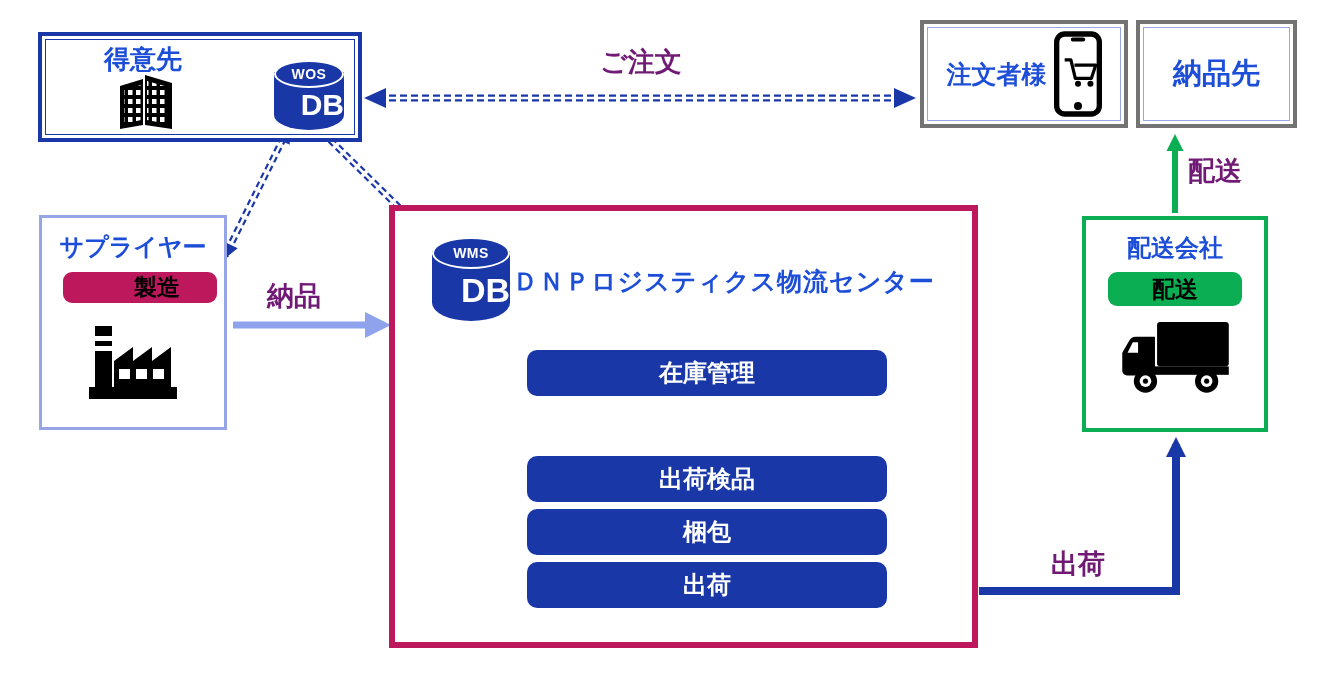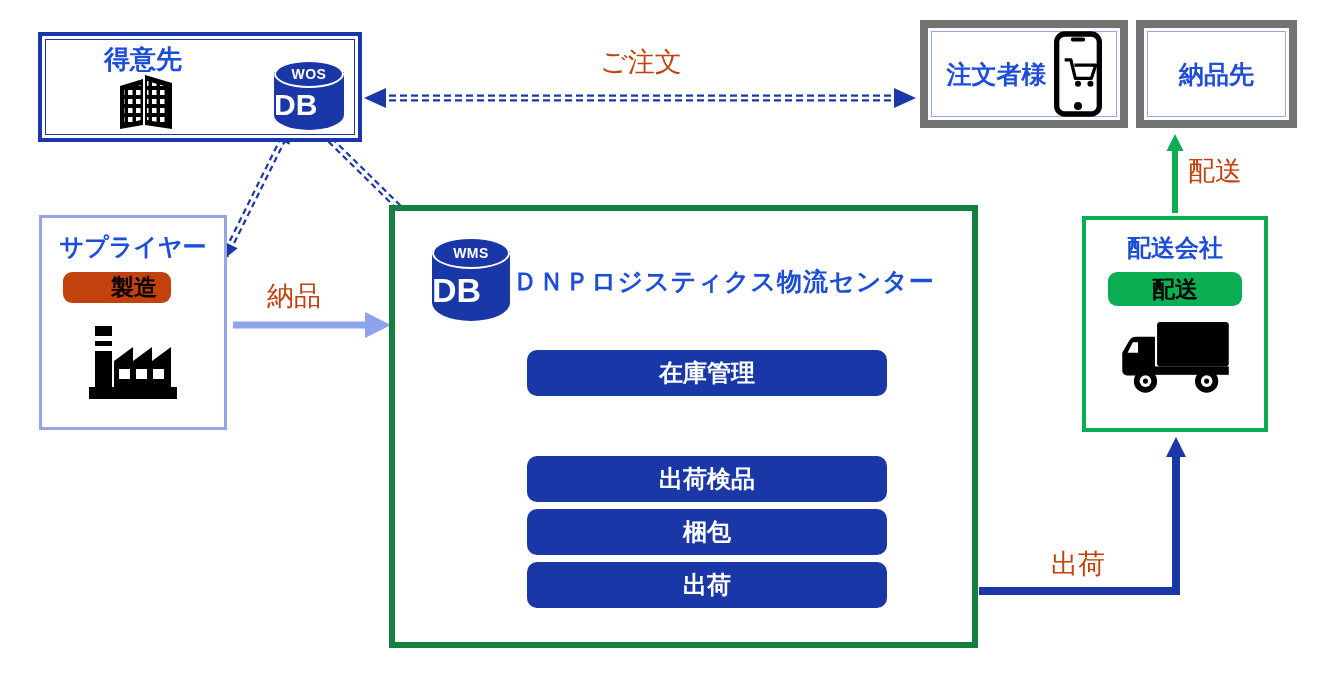--- a/index.html
+++ b/index.html
@@ -4,39 +4,39 @@
 <style>
   html,body{margin:0;padding:0;background:#fff;}
   #canvas{
     position:relative;width:1342px;height:685px;background:#fff;overflow:hidden;
     font-family:"Liberation Sans","DejaVu Sans",sans-serif;color:#111;
   }
   .abs{position:absolute;}
   
   .dbox{position:absolute;background:#fff;box-sizing:border-box;padding:3px;}
   .dbox.blue{border:4px solid #1a37a8;}
-  .dbox.peri{border:8px solid #737373;}
+  .dbox.peri{border:4px solid #737373;}
   .dbox-inner{position:relative;width:100%;height:100%;box-sizing:border-box;background:#fff;}
   .dbox.blue .dbox-inner{border:1.5px solid #1a37a8;}
   .dbox.peri .dbox-inner{border:1.5px solid #96a5e6;}
   
   .sbox{position:absolute;background:#fff;box-sizing:border-box;}
   .node-title{font-weight:bold;color:#1d4ed8;white-space:nowrap;}
-  .arrow-label{position:absolute;font-weight:normal;font-size:27px;color:#c2410c;white-space:nowrap;}
+  .arrow-label{position:absolute;font-weight:bold;font-size:27px;color:#701a75;white-space:nowrap;}
   .badge{position:absolute;display:flex;align-items:center;justify-content:center;
          font-weight:bold;font-size:23px;color:#000;border-radius:9px;box-sizing:border-box;}
   
   .cyl{position:absolute;}
   .cyl-body{position:absolute;left:0;right:0;top:12px;bottom:0;background:#1a37a8;
             border-radius:0 0 50% 50% / 0 0 26% 26%;}
   .cyl-top{position:absolute;left:0;right:0;top:0;height:40%;background:#1a37a8;
            border:2.5px solid #fff;border-radius:50%;box-sizing:border-box;
            display:flex;align-items:center;justify-content:center;}
   .cyl-sys{color:#fff;font-weight:bold;font-size:14px;letter-spacing:.5px;}
-  .cyl-db{position:absolute;left:0;right:0;text-align:left;color:#fff;font-weight:bold;}
+  .cyl-db{position:absolute;left:0;right:0;text-align:right;color:#fff;font-weight:bold;}
   
   .proc-btn{position:absolute;left:132px;width:360px;height:46px;background:#1a37a8;
             border-radius:10px;display:flex;align-items:center;justify-content:center;
             color:#fff;font-weight:bold;font-size:24px;}
   .flexcenter{display:flex;align-items:center;justify-content:center;}
   svg{display:block;}
 </style>
 </head>
 <body>
 
@@ -122,40 +122,40 @@
         <circle cx="27" cy="84" r="4.5" fill="#000"></circle>
         <path d="M12 32 h7 l5 21 h18 l5 -15 H23" fill="none" stroke="#000" stroke-width="3.6" stroke-linejoin="round"></path>
         <circle cx="27" cy="59" r="3.4" fill="#000"></circle>
         <circle cx="41" cy="59" r="3.4" fill="#000"></circle>
       </svg>
     </div>
   </div>
 
   <div class="dbox peri" style="left:1136px;top:20px;width:161px;height:108px;">
     <div class="dbox-inner flexcenter">
-      <span class="node-title" style="font-size:25px;">納品先</span>
+      <span class="node-title" style="font-size:29px;">納品先</span>
     </div>
   </div>
 
   <div class="sbox" style="left:39px;top:215px;width:188px;height:215px;border:3px solid #96a5e6;">
     <div class="node-title abs" style="left:0;right:0;top:13px;text-align:center;font-size:24px;">サプライヤー</div>
-    <div class="badge" style="left:21px;top:54px;width:108px;height:31px;background:#c2410c;padding-left:34px;">製造</div>
+    <div class="badge" style="left:21px;top:54px;width:154px;height:31px;background:#be185d;padding-left:34px;">製造</div>
     <svg class="abs" style="left:41px;top:95px;" width="100" height="100" viewBox="0 0 100 84">
       <rect x="12" y="5" width="17" height="63" fill="#000"></rect>
       <rect x="12" y="15" width="17" height="5" fill="#fff"></rect>
       <rect x="12" y="25" width="17" height="5" fill="#fff"></rect>
       <polygon points="31,70 31,40 50,26 50,40 69,26 69,40 88,26 88,70" fill="#000"></polygon>
       <rect x="6" y="66" width="88" height="12" fill="#000"></rect>
       <rect x="36" y="48" width="11" height="10" fill="#fff"></rect>
       <rect x="53" y="48" width="11" height="10" fill="#fff"></rect>
       <rect x="70" y="48" width="11" height="10" fill="#fff"></rect>
     </svg>
   </div>
 
-  <div class="sbox" style="left:389px;top:205px;width:589px;height:443px;border:6px solid #15803d;">
+  <div class="sbox" style="left:389px;top:205px;width:589px;height:443px;border:6px solid #be185d;">
     <div class="cyl" style="left:37px;top:26px;width:78px;height:84px;">
       <div class="cyl-body" style="top:14px;"></div>
       <div class="cyl-top" style="height:38%;">
           <span class="cyl-sys" style="font-size:14px;">WMS</span>
         </div>
       <div class="cyl-db" style="top:34px;font-size:34px;">DB</div>
     </div>
     <div class="node-title abs" style="left:118px;top:30px;font-size:25px;letter-spacing:1px;margin-top:24px;">ＤＮＰロジスティクス物流センター</div>
     <div class="proc-btn" style="top:139px;">在庫管理</div>
     <div class="proc-btn" style="top:245px;">出荷検品</div>

